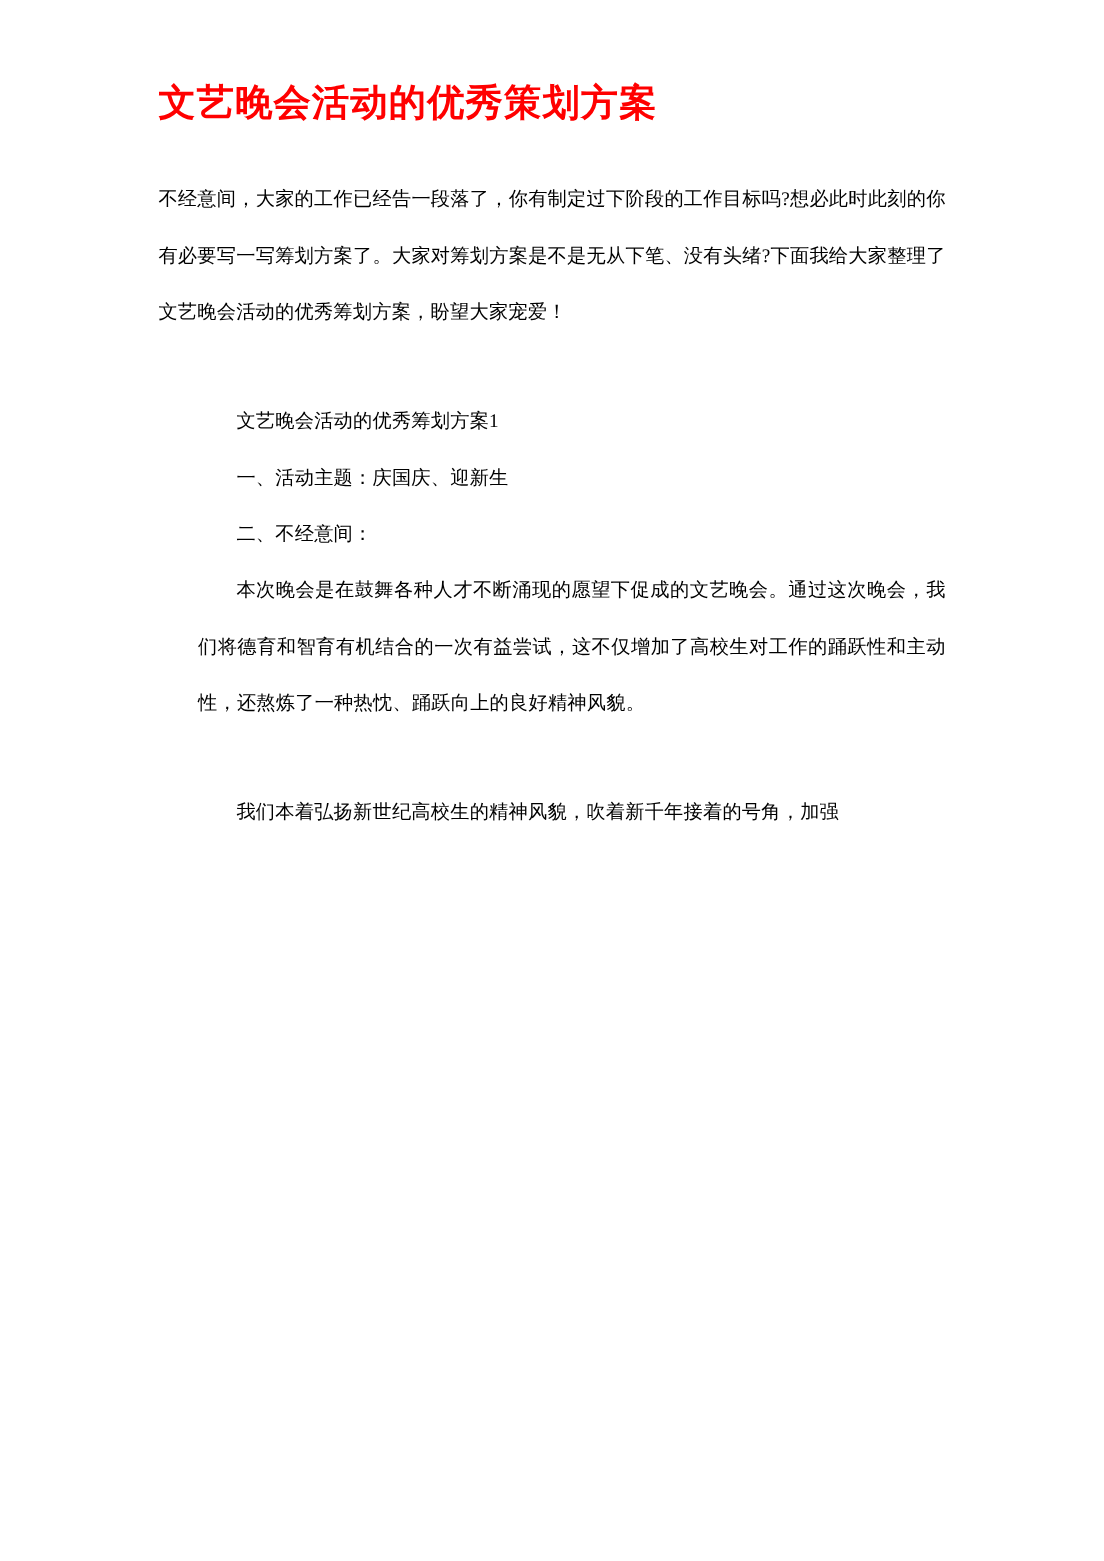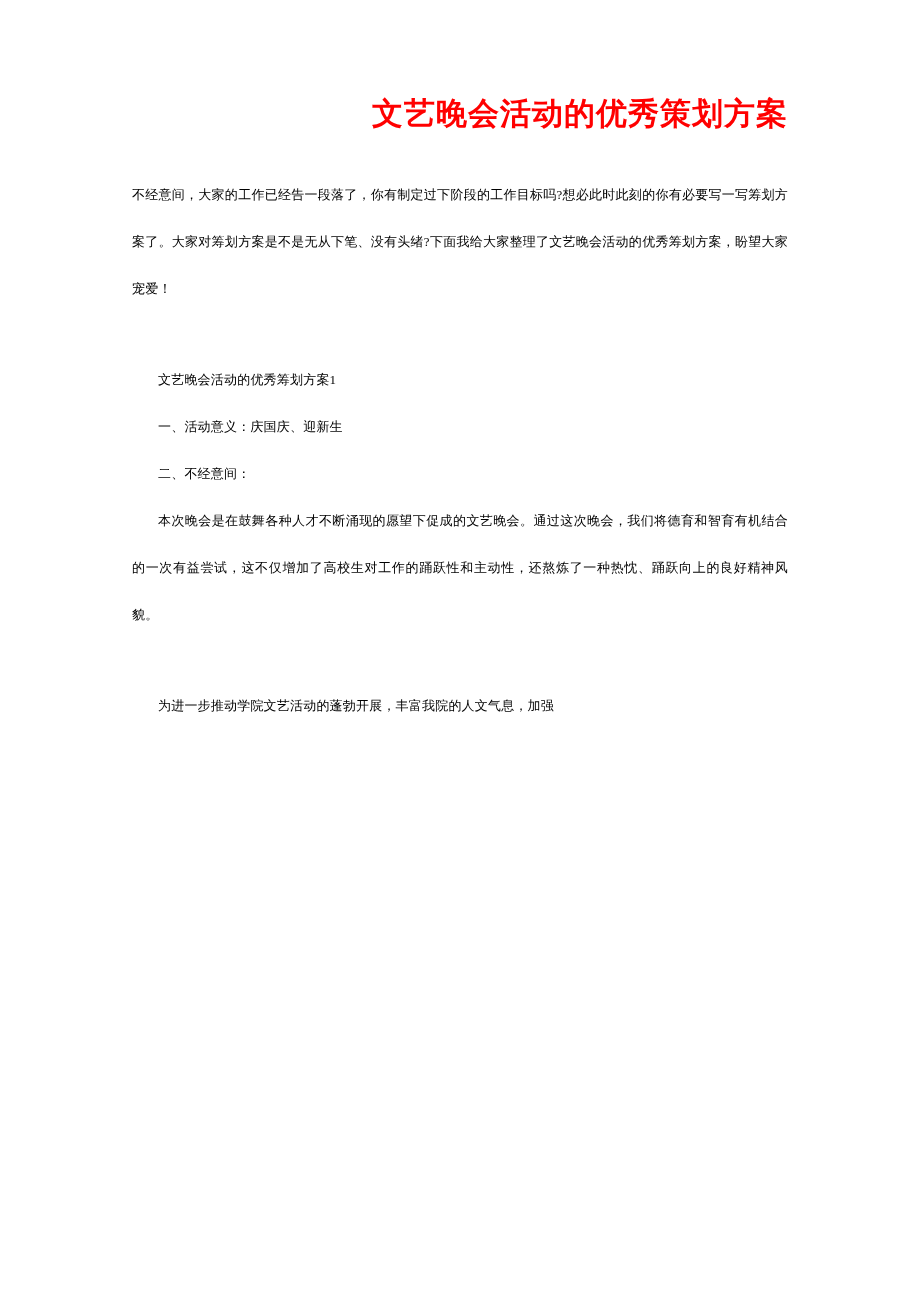--- a/index.html
+++ b/index.html
@@ -17,42 +17,43 @@
   }
   .page {
     box-sizing: border-box;
     width: 920px;
     height: 1301px;
     padding: 0 132px;
     position: relative;
   }
   .doc-title {
     margin: 0;
-    padding-top: 92px;
+    padding-top: 64px;
     font-size: 31px;
     font-weight: bold;
     color: #ff0000;
-    text-align: right;
+    text-align: left;
     letter-spacing: 1px;
     font-family: "Liberation Serif", "DejaVu Serif", serif;
     line-height: 1.4;
   }
   .body-block {
     margin-top: 36px;
   }
   p.para {
     margin: 0 0 0 0;
-    font-size: 13px;
+    font-size: 16px;
     line-height: 47px;
     text-align: justify;
     text-justify: inter-ideograph;
     letter-spacing: 0.2px;
   }
   p.indent {
     text-indent: 2em;
+    margin-left: 33px;
   }
   .spacer-lg {
     height: 44px;
   }
 </style>
 </head>
 <body>
 
 <div class="page">
 
@@ -60,24 +61,24 @@
 
   <div class="body-block">
 
     <p class="para">不经意间，大家的工作已经告一段落了，你有制定过下阶段的工作目标吗?想必此时此刻的你有必要写一写筹划方案了。大家对筹划方案是不是无从下笔、没有头绪?下面我给大家整理了文艺晚会活动的优秀筹划方案，盼望大家宠爱！</p>
 
     <div class="spacer-lg"></div>
 
     <p class="para indent">文艺晚会活动的优秀筹划方案1</p>
 
 
-    <p class="para indent">一、活动意义：庆国庆、迎新生</p>
+    <p class="para indent">一、活动主题：庆国庆、迎新生</p>
 
     <p class="para indent">二、不经意间：</p>
 
     <p class="para indent">本次晚会是在鼓舞各种人才不断涌现的愿望下促成的文艺晚会。通过这次晚会，我们将德育和智育有机结合的一次有益尝试，这不仅增加了高校生对工作的踊跃性和主动性，还熬炼了一种热忱、踊跃向上的良好精神风貌。</p>
 
     <div class="spacer-lg"></div>
 
-    <p class="para indent">为进一步推动学院文艺活动的蓬勃开展，丰富我院的人文气息，加强</p>
+    <p class="para indent">我们本着弘扬新世纪高校生的精神风貌，吹着新千年接着的号角，加强</p>
 
   </div>
 </div>
 
 </body></html>

